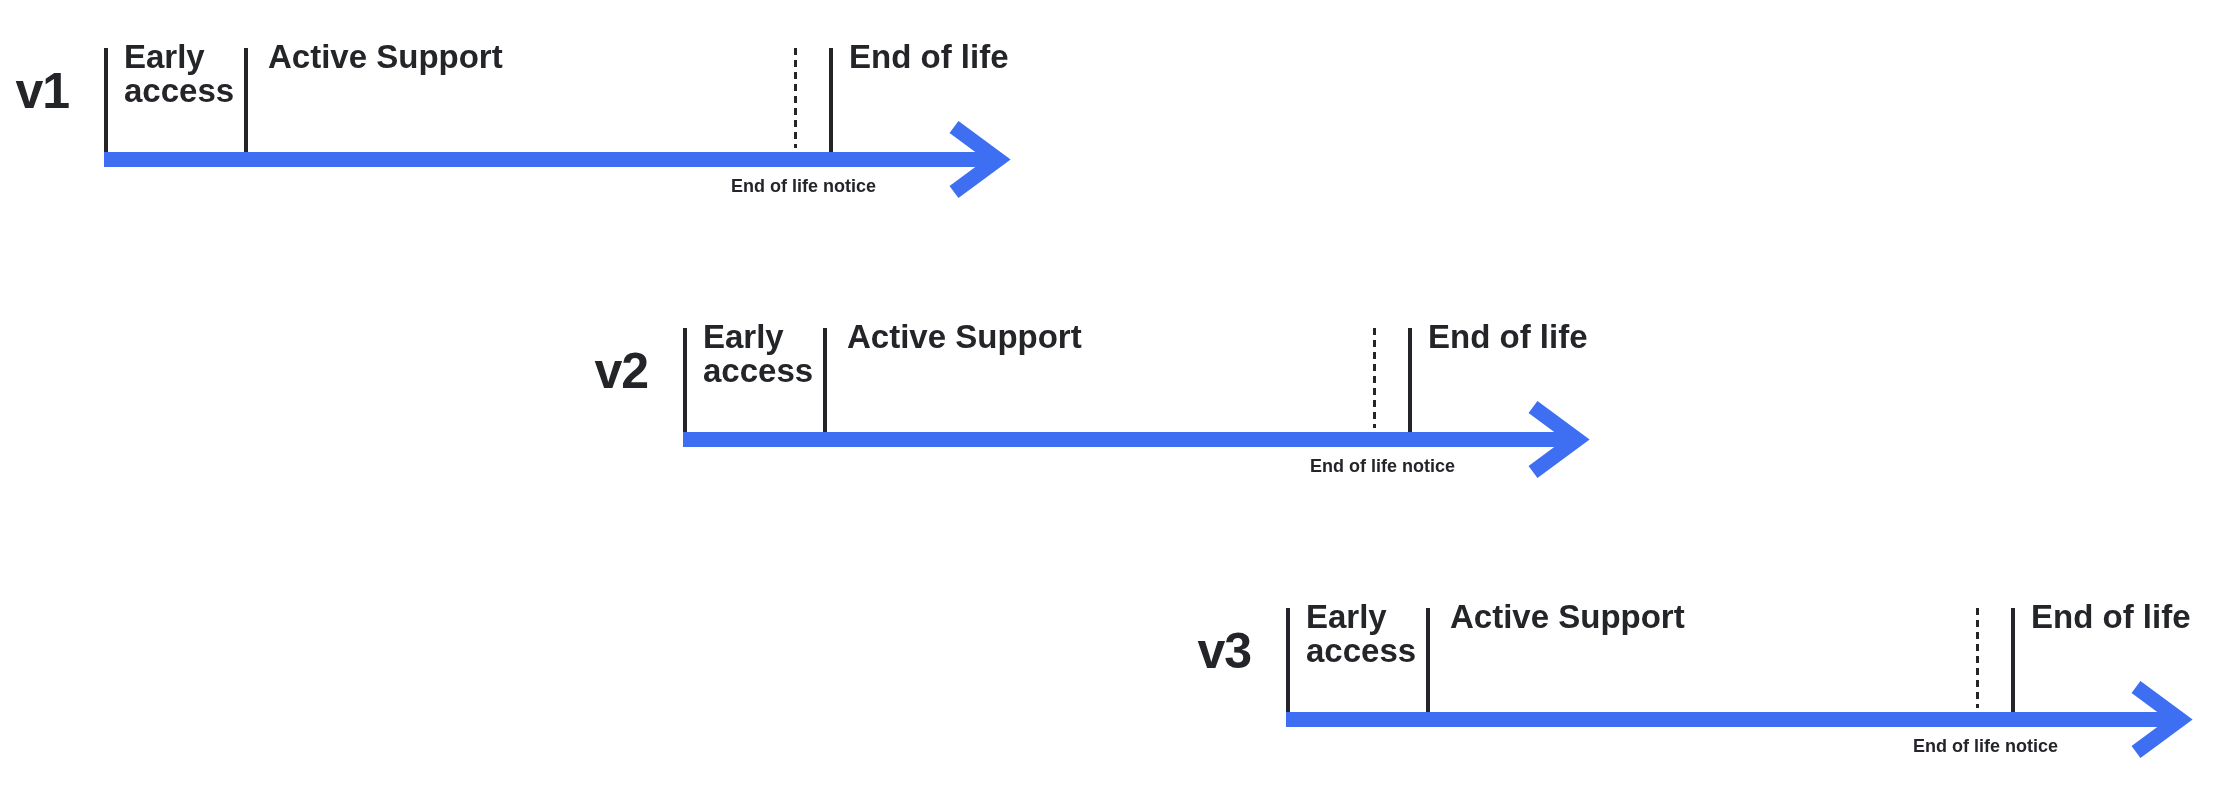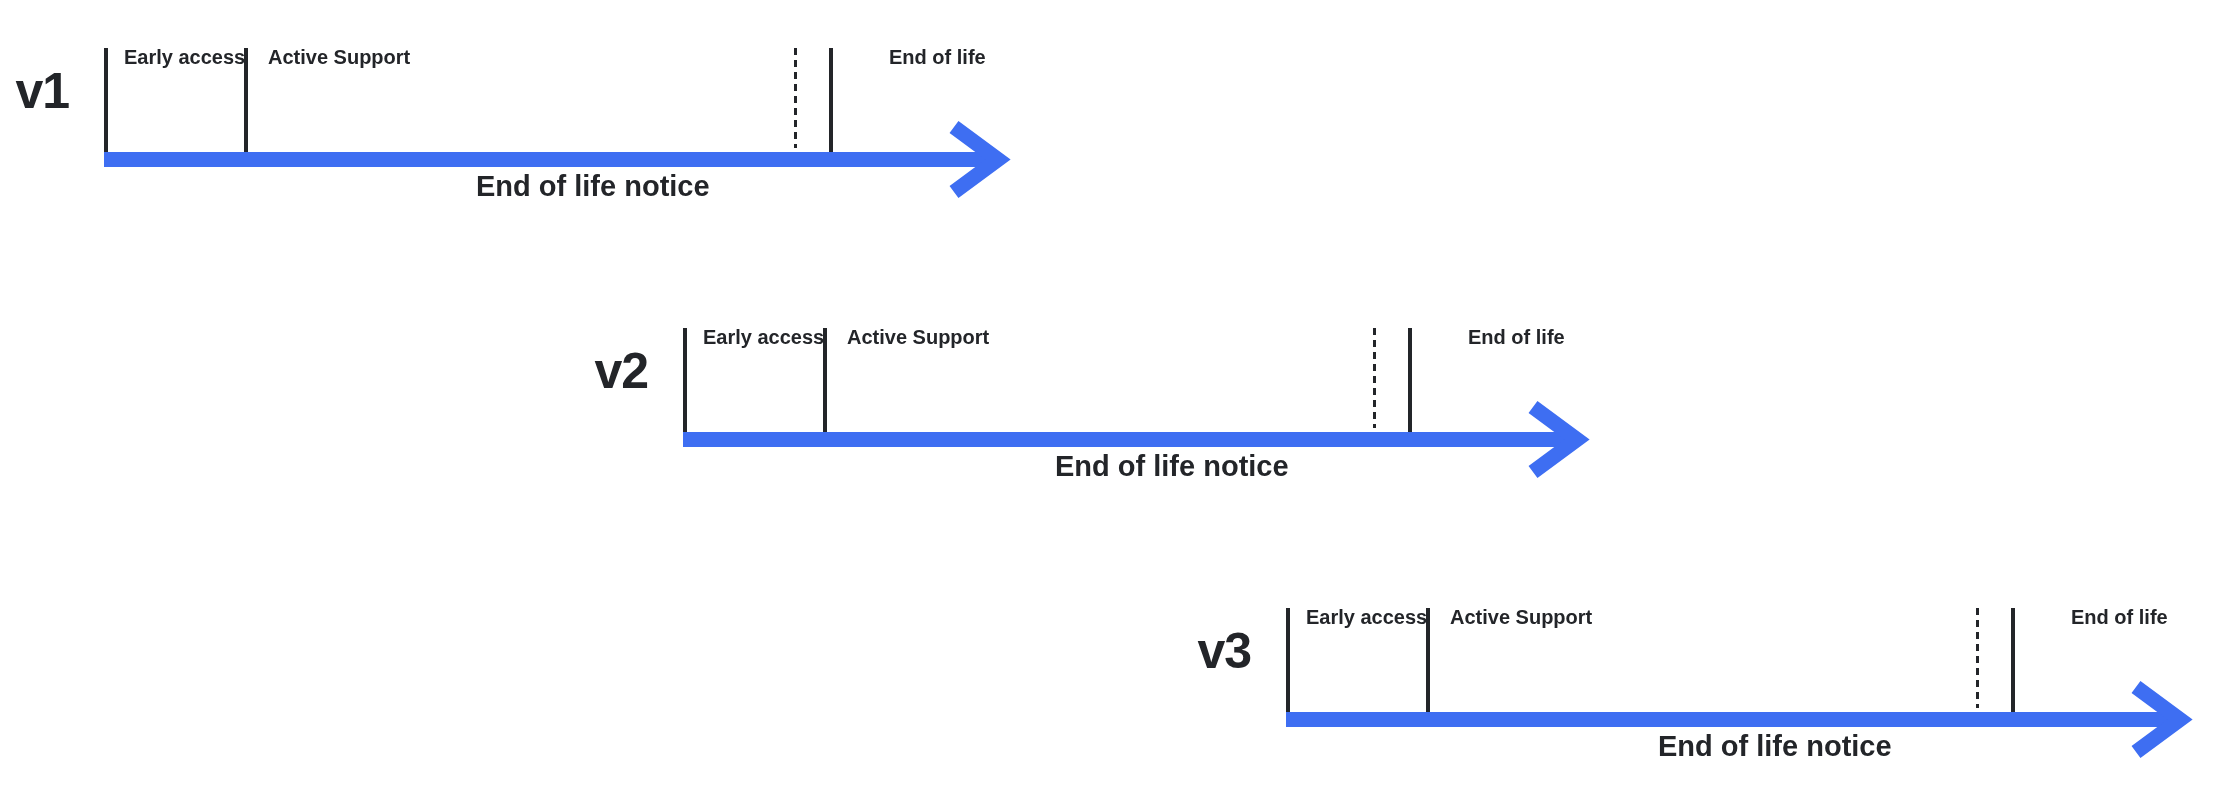--- a/index.html
+++ b/index.html
@@ -52,28 +52,28 @@
       to bottom,
       var(--ink, #232529) 0px,
       var(--ink, #232529) 7px,
       transparent 7px,
       transparent 12px
     );
   }
   .phase-label {
     position: absolute;
     top: -8px;
-    font-size: 20px;
+    font-size: 33px;
     font-weight: 700;
     line-height: 34px;
     color: var(--ink, #232529);
   }
   .label-early { left: 20px; width: 122px; }
   .label-active { left: 164px; width: 420px; }
-  .label-eol { left: 745px; width: 300px; margin-left: 40px; }
+  .label-eol { left: 745px; width: 300px; }
   .bar {
     position: absolute;
     left: 0;
     top: 104px;
     width: 882px;
     height: 15px;
     background: var(--accent_blue, #3E6EF2);
   }
   .arrowhead {
     position: absolute;
@@ -81,22 +81,22 @@
     top: 66px;
     width: 76px;
     height: 92px;
     overflow: visible;
   }
   .notice {
     position: absolute;
     left: 372px;
     top: 121px;
     width: 400px;
-    text-align: left;
-    font-size: 29px;
+    text-align: right;
+    font-size: 18px;
     font-weight: 700;
     line-height: 34px;
     color: var(--ink, #232529);
   }
 </style>
 </head>
 <body>
 
 <div class="canvas">
 

